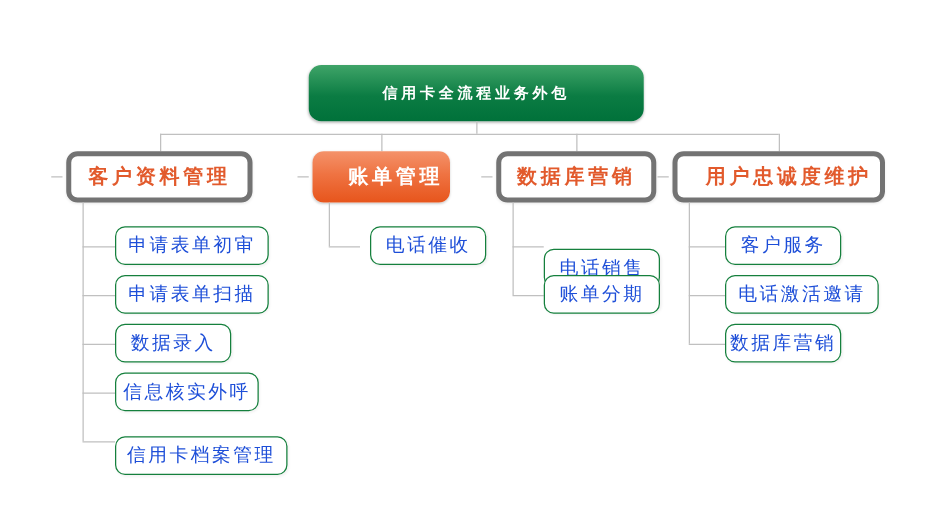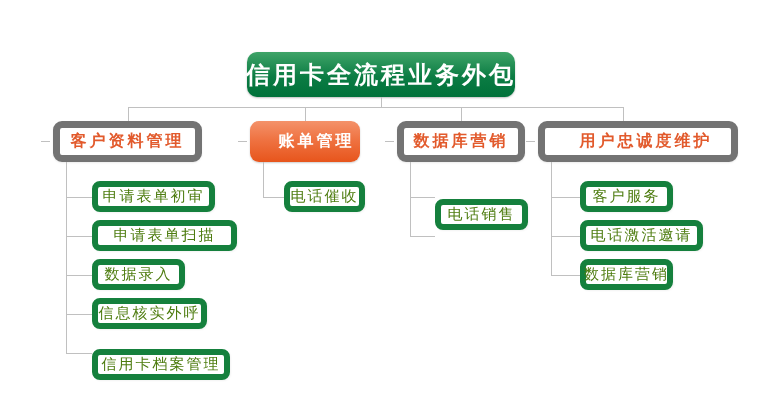--- a/index.html
+++ b/index.html
@@ -13,42 +13,42 @@
   .node{
     position:absolute;
     display:flex;align-items:center;justify-content:center;
     box-sizing:border-box;
     white-space:nowrap;
   }
   .root{
     border-radius:10px;
     background:linear-gradient(180deg,var(--green-top,#3fa468) 0%,#0b7c43 55%,var(--green-bottom,#00713a) 100%);
     color:#ffffff;
-    font-size:24px;font-weight:bold;letter-spacing:3px;
+    font-size:12px;font-weight:bold;letter-spacing:3px;
     box-shadow:0 1px 2px rgba(0,0,0,0.25);
   }
   .branch{
     border-radius:9px;
     background:#ffffff;
-    border:7px solid #737373;
+    border:4px solid #737373;
     color:var(--accent,#e25a2c);
     font-size:16px;font-weight:bold;letter-spacing:3px;
     box-shadow:0 1px 2px rgba(0,0,0,0.08);
   }
   .branch--highlight{
     background:linear-gradient(180deg,var(--orange-top,#f4926a) 0%,#ef7342 45%,var(--orange-bottom,#e7551c) 100%);
     border:none;
     color:#ffffff;
     box-shadow:0 1px 2px rgba(0,0,0,0.2);
   }
   .child{
     border-radius:8px;
     background:#ffffff;
-    border:6px solid #15803d;
-    color:#4d7c0f;
+    border:1px solid #15803d;
+    color:#1d4ed8;
     font-size:15px;letter-spacing:2px;
     box-shadow:1px 1px 2px rgba(0,0,0,0.05);
   }
   .line{
     position:absolute;
     background:var(--line,#c0c0c0);
   }
 </style>
 </head>
 <body>
@@ -57,43 +57,44 @@
   <div class="node root" style="left:247px;top:52px;width:268px;height:45px;">信用卡全流程业务外包</div>
 <div class="line" style="left: 381px; top: 97px; width: 1px; height: 10px;"></div>
     <div class="line" style="left: 128px; top: 107px; width: 495px; height: 1px;"></div>
     <div class="line" style="left: 128px; top: 107px; width: 1px; height: 14px;"></div>
     <div class="line" style="left: 41px; top: 141px; width: 9px; height: 1px;"></div>
     <div class="node branch" style="left: 53px; top: 121px; width: 149px; height: 41px;">客户资料管理</div>
     <div class="line" style="left: 66px; top: 162px; width: 1px; height: 191px;"></div>
     <div class="line" style="left: 66px; top: 197px; width: 26px; height: 1px;"></div>
     <div class="node child" style="left: 92px; top: 181px; width: 123px; height: 31px;">申请表单初审</div>
     <div class="line" style="left: 66px; top: 236px; width: 26px; height: 1px;"></div>
-    <div class="node child" style="left: 92px; top: 220px; width: 145px; height: 31px;">申请表单扫描</div>
+    <div class="node child" style="left: 92px; top: 220px; width: 123px; height: 31px;">申请表单扫描</div>
     <div class="line" style="left: 66px; top: 275px; width: 26px; height: 1px;"></div>
     <div class="node child" style="left: 92px; top: 259px; width: 93px; height: 31px;">数据录入</div>
     <div class="line" style="left: 66px; top: 314px; width: 26px; height: 1px;"></div>
     <div class="node child" style="left: 92px; top: 298px; width: 115px; height: 31px;">信息核实外呼</div>
     <div class="line" style="left: 66px; top: 353px; width: 26px; height: 1px;"></div>
     <div class="node child" style="left: 92px; top: 337px; width: 138px; height: 31px; margin-top: 12px;">信用卡档案管理</div>
     <div class="line" style="left: 305px; top: 107px; width: 1px; height: 14px;"></div>
     <div class="line" style="left: 238px; top: 141px; width: 9px; height: 1px;"></div>
     <div class="node branch branch--highlight" style="left: 250px; top: 121px; width: 110px; height: 41px; padding-left: 23px;">账单管理</div>
     <div class="line" style="left: 263px; top: 162px; width: 1px; height: 35px;"></div>
     <div class="line" style="left: 263px; top: 197px; width: 25px; height: 1px;"></div>
-    <div class="node child" style="left: 284px; top: 181px; width: 81px; height: 31px;">电话催收</div>
+    <div class="node child" style="left: 296px; top: 181px; width: 93px; height: 31px;">电话催收</div>
     <div class="line" style="left: 461px; top: 107px; width: 1px; height: 14px;"></div>
     <div class="line" style="left: 385px; top: 141px; width: 9px; height: 1px;"></div>
     <div class="node branch" style="left: 397px; top: 121px; width: 128px; height: 41px;">数据库营销</div>
     <div class="line" style="left: 410px; top: 162px; width: 1px; height: 74px;"></div>
     <div class="line" style="left: 410px; top: 197px; width: 25px; height: 1px;"></div>
     <div class="node child" style="left: 435px; top: 181px; width: 93px; height: 31px; margin-top: 18px;">电话销售</div>
     <div class="line" style="left: 410px; top: 236px; width: 25px; height: 1px;"></div>
+    <div class="node child" style="left: 435px; top: 220px; width: 93px; height: 31px;">账单分期</div>
     <div class="line" style="left: 623px; top: 107px; width: 1px; height: 14px;"></div>
     <div class="line" style="left: 526px; top: 141px; width: 9px; height: 1px;"></div>
-    <div class="node branch" style="left: 538px; top: 121px; width: 200px; height: 41px; padding-left: 16px;">用户忠诚度维护</div>
+    <div class="node branch" style="left: 538px; top: 121px; width: 170px; height: 41px; padding-left: 16px;">用户忠诚度维护</div>
     <div class="line" style="left: 551px; top: 162px; width: 1px; height: 113px;"></div>
     <div class="line" style="left: 551px; top: 197px; width: 29px; height: 1px;"></div>
     <div class="node child" style="left: 580px; top: 181px; width: 93px; height: 31px;">客户服务</div>
     <div class="line" style="left: 551px; top: 236px; width: 29px; height: 1px;"></div>
     <div class="node child" style="left: 580px; top: 220px; width: 123px; height: 31px;">电话激活邀请</div>
     <div class="line" style="left: 551px; top: 275px; width: 29px; height: 1px;"></div>
     <div class="node child" style="left: 580px; top: 259px; width: 93px; height: 31px;">数据库营销</div>
   </div>
 
 </body></html>

